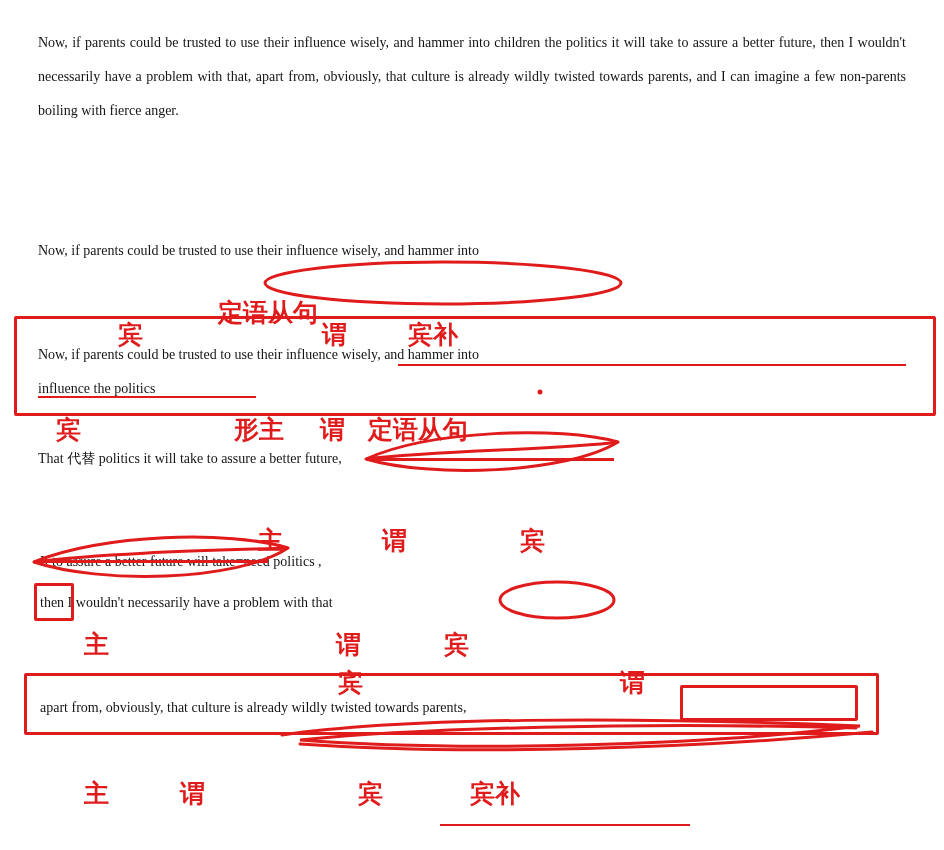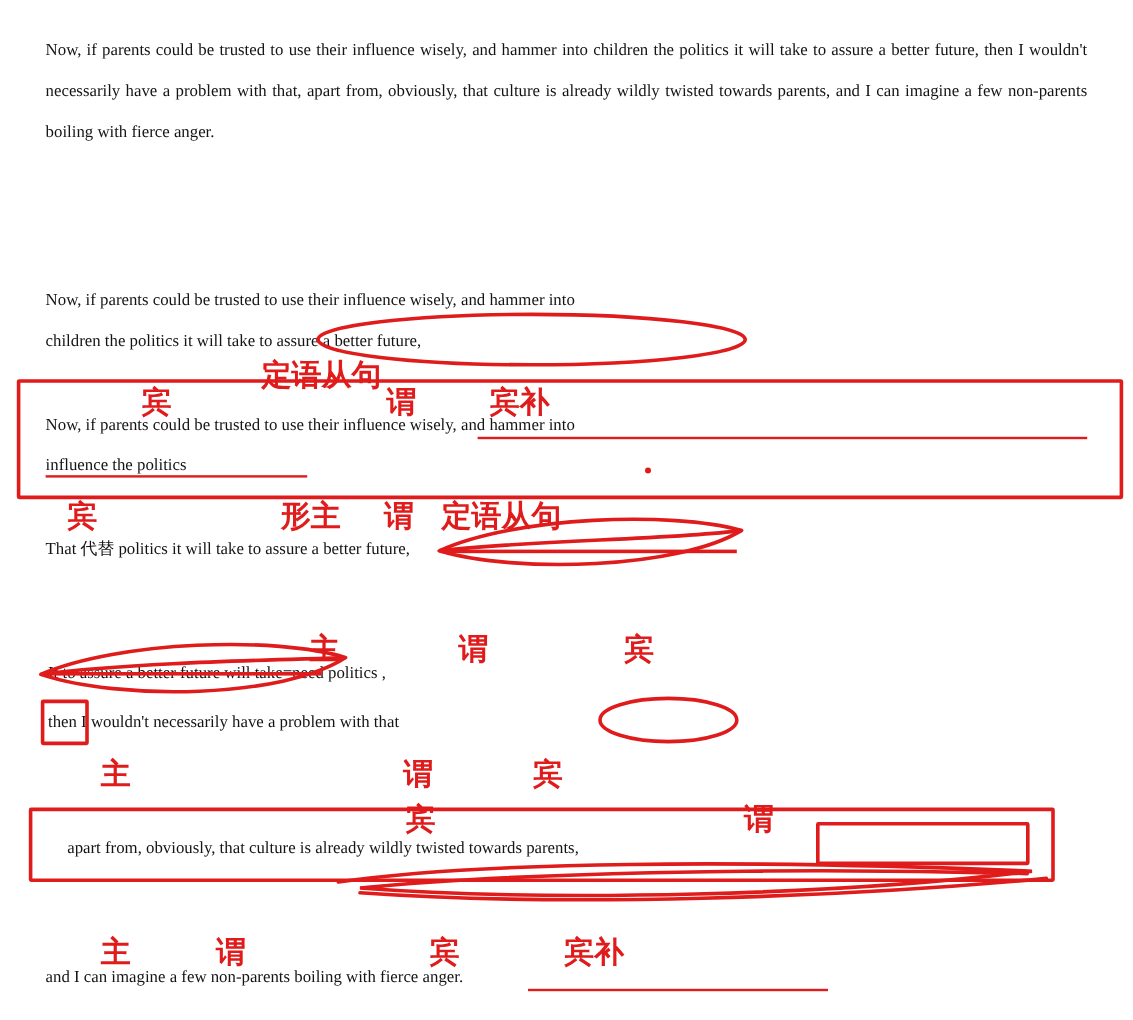--- a/index.html
+++ b/index.html
@@ -85,33 +85,31 @@
   }
 </style>
 </head>
 <body>
 
 <div class="page">
 
   <div class="para justify" style="left:38px; top:26px; width:868px;">Now, if parents could be trusted to use their influence wisely, and hammer into children the politics it will take to assure a better future, then I wouldn't necessarily have a problem with that, apart from, obviously, that culture is already wildly twisted towards parents, and I can imagine a few non-parents boiling with fierce anger.</div>
 
   <div class="para" style="left:38px; top:234px;">Now, if parents could be trusted to use their influence wisely, and hammer into</div>
-  <div class="para" style="left:38px; top:268px;">children the politics it will take to assure a better future,</div>
 
   <div class="para" style="left:38px; top:338px;">Now, if parents could be trusted to use their influence wisely, and hammer into</div>
   <div class="para" style="left:38px; top:372px;">influence the politics</div>
 
   <div class="para" style="left:38px; top:442px;">That 代替  politics it will take to assure a better future,</div>
 
   <div class="para" style="left:40px; top:545px;">It to assure a better future will take=need politics ,</div>
   <div class="para" style="left:40px; top:586px;">then I wouldn't necessarily have a problem with that</div>
 
-  <div class="para" style="left:40px; top:691px;margin-left:16px;">apart from, obviously, that culture is already wildly twisted towards parents,</div>
+  <div class="para" style="left:40px; top:691px;">apart from, obviously, that culture is already wildly twisted towards parents,</div>
 
-  <div class="para" style="left:38px; top:798px;">and I can imagine a few non-parents boiling with fierce anger.</div>
 
   <div class="anno" style="left:218px; top:300px;">定语从句</div>
   <div class="anno" style="left:118px; top:322px;">宾</div>
   <div class="anno" style="left:322px; top:322px;">谓</div>
   <div class="anno" style="left:408px; top:322px;">宾补</div>
 
   <div class="anno" style="left:56px; top:417px;">宾</div>
   <div class="anno" style="left:234px; top:417px;text-align:right;">形主</div>
   <div class="anno" style="left:320px; top:417px;">谓</div>
   <div class="anno" style="left:368px; top:417px;">定语从句</div>

